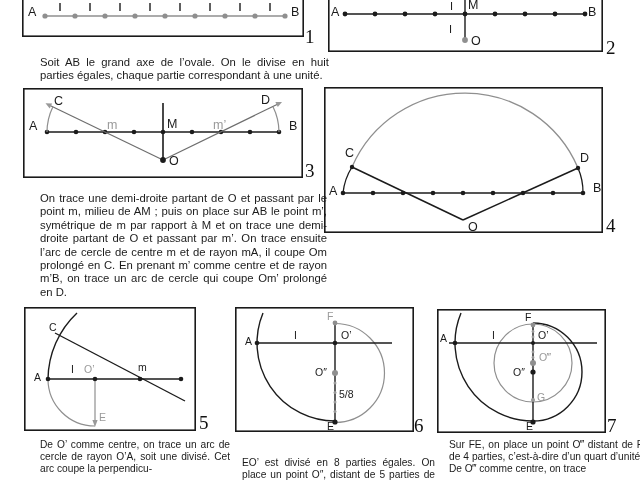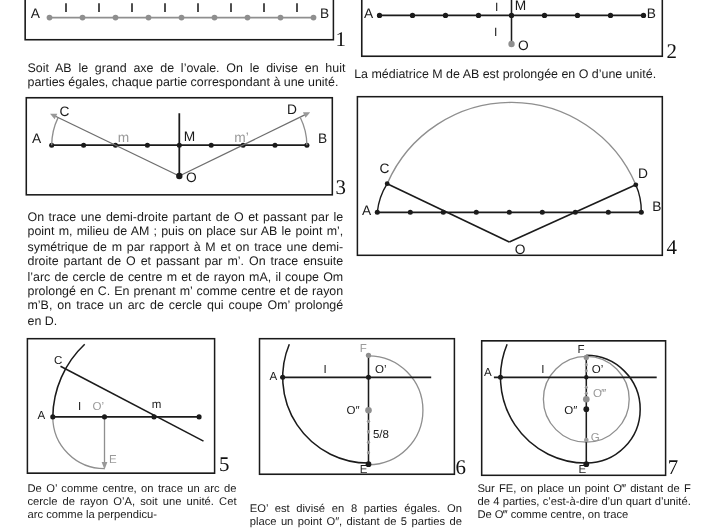--- a/index.html
+++ b/index.html
@@ -1,19 +1,19 @@
 <!DOCTYPE html>
 <html><head>
 <meta charset="utf-8">
 <style>
   html,body{margin:0;padding:0;background:#fff;}
   #page{position:relative;width:640px;height:480px;background:#ffffff;overflow:hidden;
         font-family:"Liberation Sans",sans-serif;color:#1c1c1c;}
   svg{position:absolute;overflow:hidden;}
-  .cap{position:absolute;font-size:11.3px;line-height:13.4px;text-align:justify;color:#1b1b1b;}
+  .cap{position:absolute;font-size:11.3px;line-height:13.4px;text-align:justify;color:#1b1b1b;margin-left:15px;}
   .cap.small{font-size:10.2px;line-height:12px;}
   .fignum{position:absolute;font-family:"Liberation Serif",serif;font-size:19px;line-height:19px;color:#111;}
   .lb{font-family:"Liberation Sans",sans-serif;font-size:12.5px;fill:#1b1b1b;}
   .lb.s{font-size:11px;}
   .lb.t{font-size:10.5px;}
   .lb.g{fill:#9a9a9a;}
   .frame{fill:none;stroke:#1a1a1a;stroke-width:1.6;}
   .blk{stroke:#1b1b1b;fill:none;}
   .gry{stroke:#8f8f8f;fill:none;}
   .ray{stroke:#6e6e6e;fill:none;}
@@ -70,21 +70,20 @@
     </g>
     <circle cx="137" cy="40" r="2.9" fill="#8f8f8f"></circle>
     <text class="lb" x="140" y="9">M</text>
     <text class="lb" x="143" y="45">O</text>
     <text class="lb s" x="122" y="10">I</text>
     <text class="lb s" x="121" y="33">I</text>
     <text class="lb" x="3" y="16">A</text>
     <text class="lb" x="260" y="16">B</text>
   </svg>
   <div class="fignum" style="left:606px;top:38px">2</div>
-  <div class="cap" style="left:322px;top:62px;width:290px">La médiatrice M de AB est prolongée en O d’une unité.</div>
 
   <svg style="left:23px;top:88px" width="280" height="90" viewBox="0 0 280 90">
     <rect class="frame" x="0.8" y="0.8" width="278.4" height="88.4"></rect>
     <line class="blk" x1="24" y1="44" x2="256" y2="44" stroke-width="1.6"></line>
     <line class="blk" x1="140" y1="15" x2="140" y2="72" stroke-width="1.6"></line>
     <g fill="#1b1b1b">
       <circle cx="24" cy="44" r="2.3"></circle>
         <circle cx="53" cy="44" r="2.3"></circle>
         <circle cx="82" cy="44" r="2.3"></circle>
       <circle cx="111" cy="44" r="2.3"></circle>
@@ -157,21 +156,21 @@
         <circle cx="157" cy="72" r="2.3"></circle>
     </g>
     <text class="lb t" x="25" y="24">C</text>
     <text class="lb t" x="10" y="74">A</text>
     <text class="lb t" x="47" y="66">I</text>
     <text class="lb t g" x="60" y="66">O’</text>
     <text class="lb t" x="114" y="64">m</text>
     <text class="lb t g" x="75" y="114">E</text>
   </svg>
   <div class="fignum" style="left:199px;top:413px">5</div>
-  <div class="cap small" style="left:25px;top:439px;width:190px">De O’ comme centre, on trace un arc de cercle de rayon O’A, soit une unité. Cet arc comme la perpendicu-</div>
+  <div class="cap small" style="left:25px;top:439px;width:190px">De O’ comme centre, on trace un arc de cercle de rayon O’A, soit une divisé. Cet arc coupe la perpendicu-</div>
 
   <svg style="left:235px;top:307px" width="179" height="125" viewBox="0 0 179 125">
     <rect class="frame" x="0.8" y="0.8" width="177.4" height="123.4"></rect>
     <path class="blk" d="M 28,6 A 78 78 0 0 0 100,114" stroke-width="1.4"></path>
     <path class="gry" d="M 100,16.5 A 49.5 49.5 0 0 1 100,115.5" stroke-width="1.2"></path>
     <line class="blk" x1="20" y1="36" x2="157" y2="36" stroke-width="1.5"></line>
     <line class="blk" x1="100" y1="16" x2="100" y2="115" stroke-width="1.4"></line>
     <circle cx="22" cy="36" r="2.3" fill="#1b1b1b"></circle>
     <circle cx="100" cy="36" r="2.3" fill="#1b1b1b"></circle>
     <circle cx="100" cy="16" r="2.4" fill="#8f8f8f"></circle>

